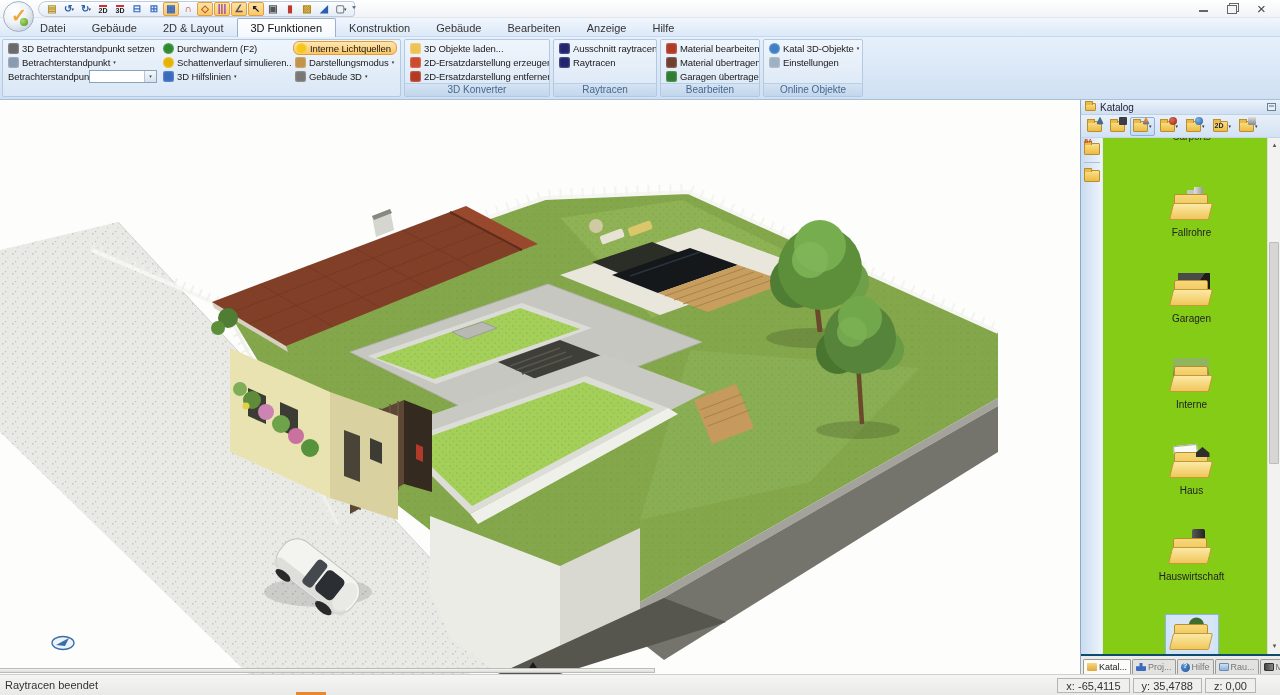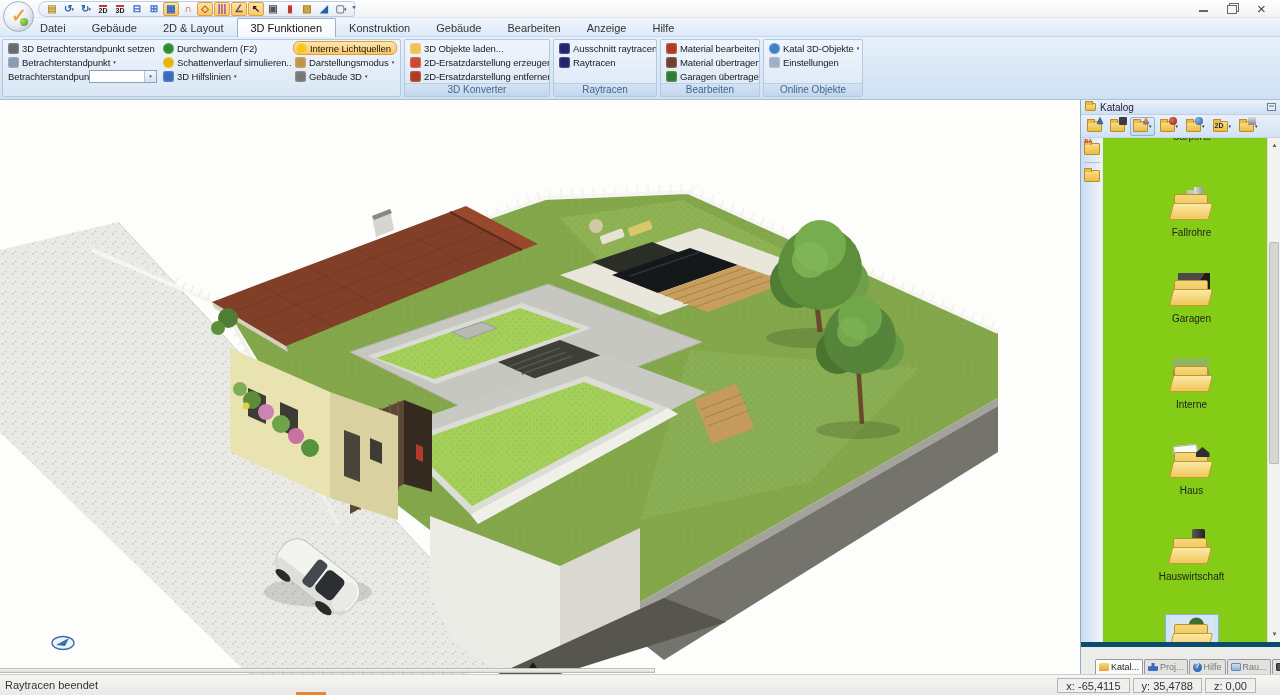--- a/index.html
+++ b/index.html
@@ -100,21 +100,21 @@
 .th-house::before{left:8px;top:2px;width:22px;height:18px;background:#fafaf7;border:1px solid #b0b0ac;transform:rotate(-6deg)}
 .th-house::after{content:"";position:absolute;left:30px;top:4px;width:14px;height:10px;background:#2e2e2c;clip-path:polygon(0 60%,50% 0,100% 60%,100% 100%,0 100%)}
 .th-trash::before{left:27px;top:0;width:13px;height:21px;background:linear-gradient(90deg,#5a5a58,#222);border-radius:2px 2px 1px 1px}
 .th-plants::before{left:4px;top:0;width:44px;height:36px;background:radial-gradient(circle at 60% 28%,#3f6d2f 7px,transparent 8px),radial-gradient(circle at 28% 55%,#55843a 5px,transparent 6px),radial-gradient(circle at 80% 60%,#476f33 4px,transparent 5px),#d6e6f4}
 .clabel{font-size:10px;color:#222}
 .cat-scroll{position:absolute;right:0;top:0;bottom:0;width:13px;background:#f2f2f0;border-left:1px solid #e0e0de}
 .sb-up,.sb-down{position:absolute;left:0;width:13px;height:13px;display:flex;align-items:center;justify-content:center;font-size:7px;color:#555}
 .sb-up{top:0}.sb-up::before{content:"▴"}
 .sb-down{bottom:2px}.sb-down::before{content:"▾"}
 .sb-thumb{position:absolute;left:1px;top:104px;width:10px;height:222px;background:#d6d6d4;border:1px solid #bcbcba;border-radius:1px}
-.cat-tabs{height:32px;background:#ececea;border-top:5px solid #0c4a6e;display:flex;align-items:flex-end;padding-left:14px;gap:1px;flex:none}
+.cat-tabs{height:20px;background:#ececea;border-top:2px solid #0c4a6e;display:flex;align-items:flex-end;padding-left:2px;gap:1px;flex:none}
 .cat-tab{height:15px;display:flex;align-items:center;gap:2px;padding:0 3px;border:1px solid #9a9a98;border-bottom:none;background:#e2e2e0;font-size:9px;color:#777;border-radius:2px 2px 0 0;white-space:nowrap}
 .cat-tab.active{background:#fbfbfa;color:#222}
 .ct-ic{width:10px;height:8px;border-radius:1px;position:relative;flex:none}
 .ti-katal{background:linear-gradient(#f7d87c,#e0a83c)}
 .ti-proj{background:#3a6bbf;clip-path:polygon(35% 0,65% 0,65% 40%,100% 40%,100% 100%,0 100%,0 40%,35% 40%)}
 .ti-hilfe{background:radial-gradient(circle at 35% 35%,#5a95d8,#1f4f96);border-radius:50%;width:9px;height:9px}
 .ti-hilfe::after{content:"?";position:absolute;left:2.5px;top:-1px;font-size:7px;color:#fff;font-weight:bold}
 .ti-rau{background:linear-gradient(#cfe0f2,#8fb2d8);border:1px solid #6a8cb4}
 .ti-mass{background:linear-gradient(90deg,#444,#888);border:1px solid #333}
 

